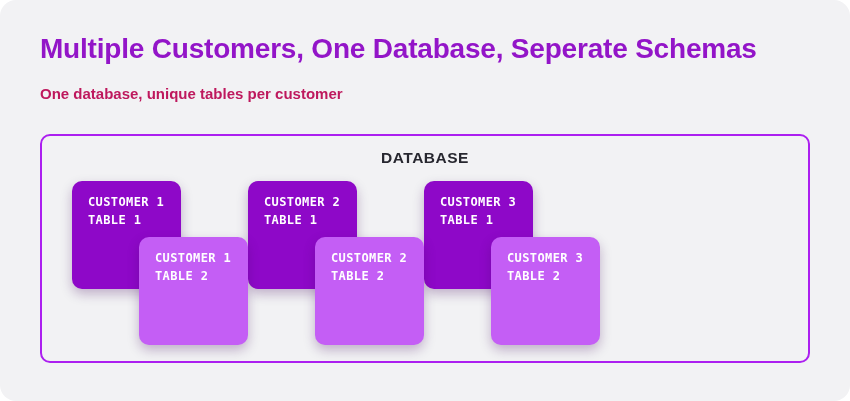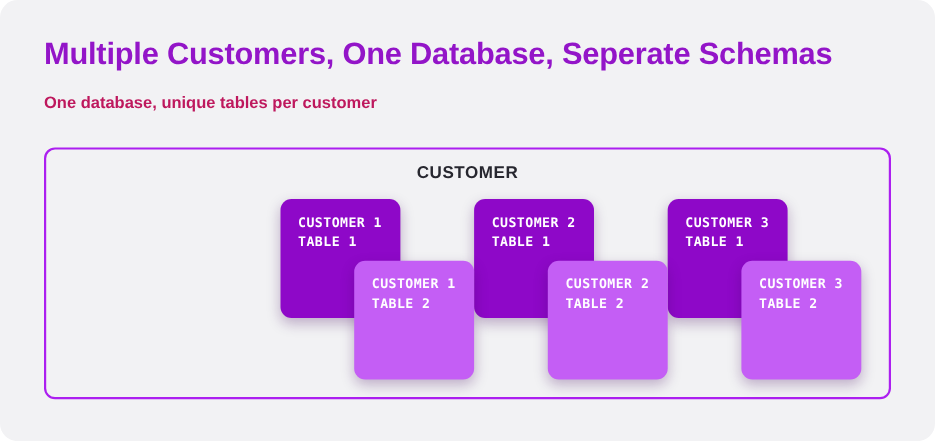--- a/index.html
+++ b/index.html
@@ -51,21 +51,21 @@
     margin-top: 12px;
     text-align: center;
     font-size: 15.5px;
     line-height: 19px;
     font-weight: 700;
     letter-spacing: 0.5px;
     color: #27272F;
   }
   .groups {
     display: flex;
-    justify-content: flex-end;
+    justify-content: flex-start;
     padding: 0 25px 0 30px;
     margin-top: 14px;
   }
   .group {
     position: relative;
     width: 176px;
     height: 164px;
   }
   .box {
     position: absolute;
@@ -98,21 +98,21 @@
 </style>
 </head>
 <body>
 
 <div class="card">
 
   <div class="page-title">Multiple Customers, One Database, Seperate Schemas</div>
   <div class="page-subtitle">One database, unique tables per customer</div>
 
   <div class="db-container">
-    <div class="db-label">CUSTOMER</div>
+    <div class="db-label">DATABASE</div>
 
     <div class="groups">
 
       <div class="group">
         <div class="box dark">
           <div>CUSTOMER 1</div>
           <div>TABLE 1</div>
         </div>
         <div class="box light">
           <div>CUSTOMER 1</div>

